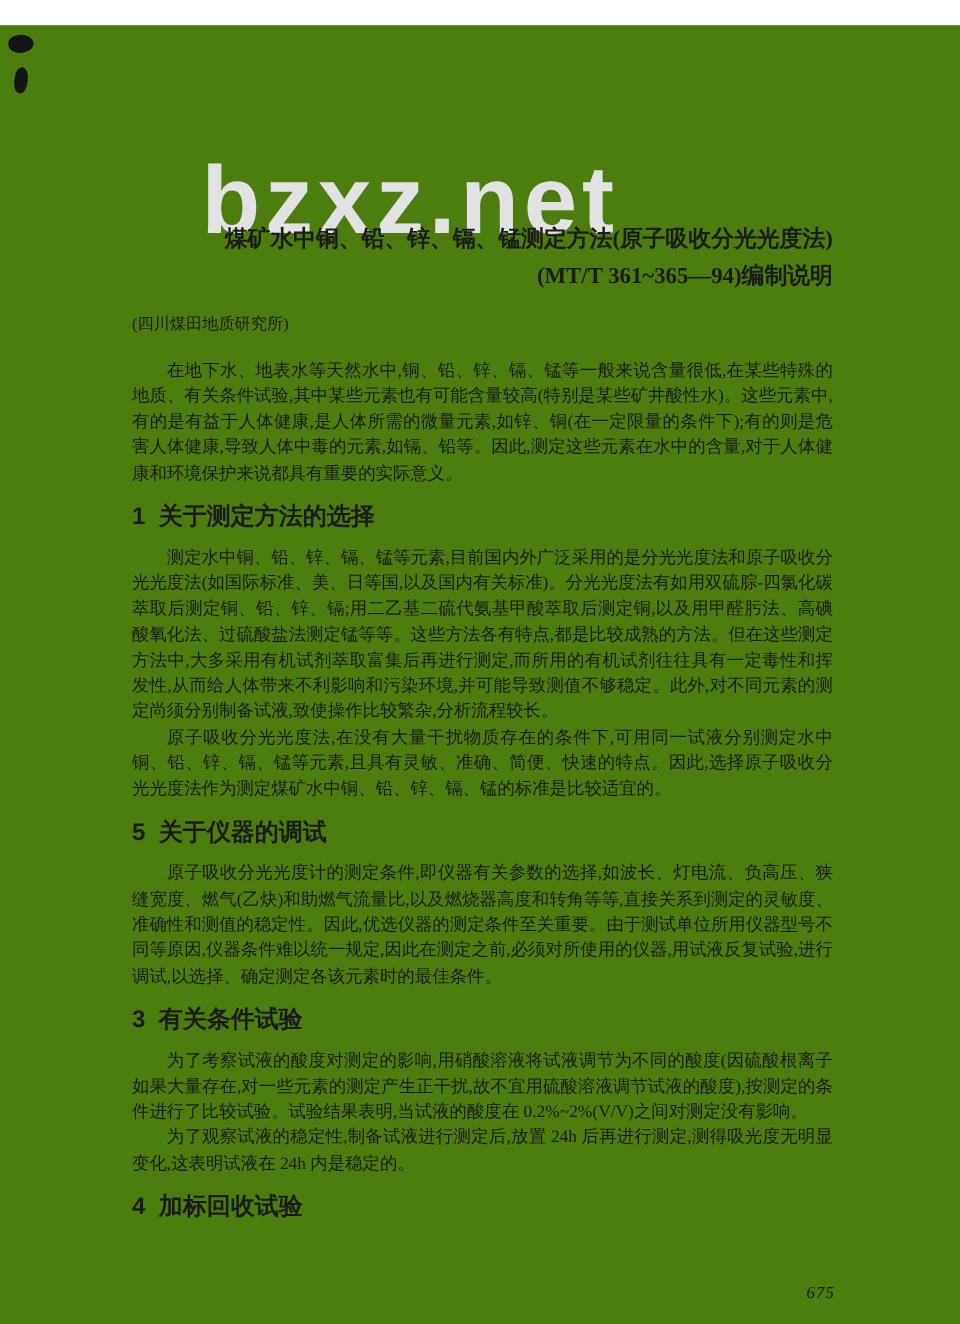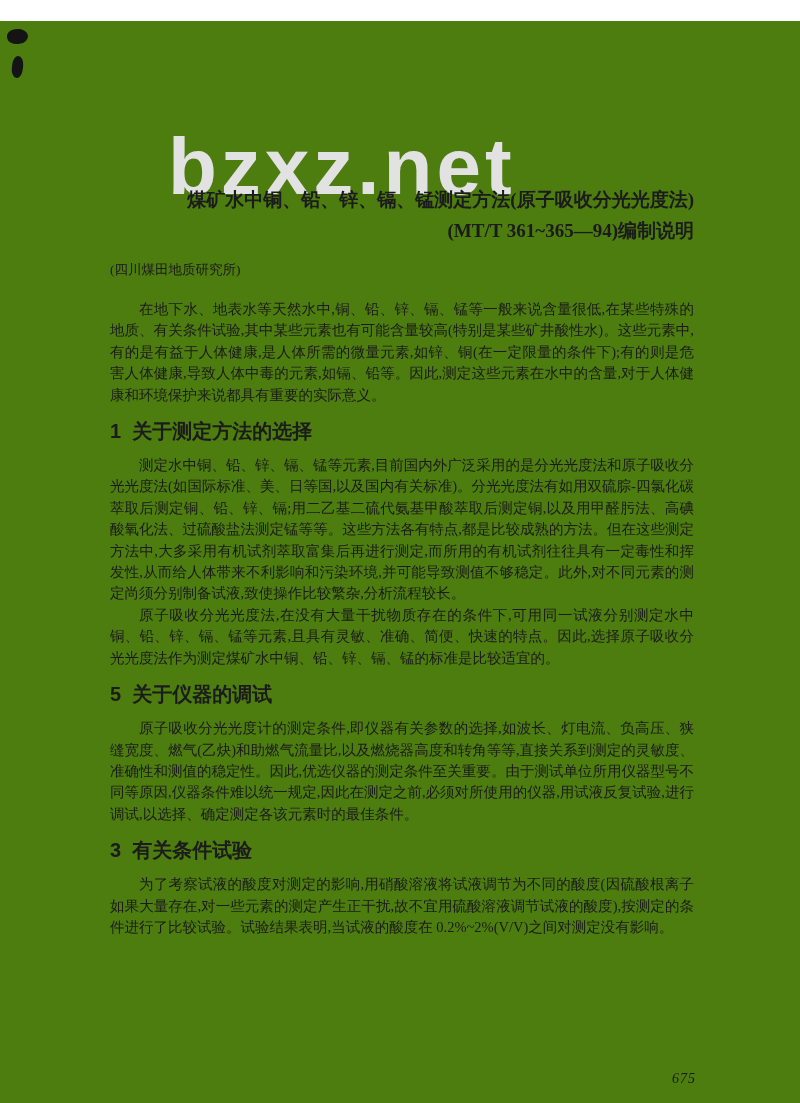--- a/index.html
+++ b/index.html
@@ -117,20 +117,22 @@
 
       <div class="section-heading">1  关于测定方法的选择</div>
       <p class="para">测定水中铜、铅、锌、镉、锰等元素,目前国内外广泛采用的是分光光度法和原子吸收分光光度法(如国际标准、美、日等国,以及国内有关标准)。分光光度法有如用双硫腙-四氯化碳萃取后测定铜、铅、锌、镉;用二乙基二硫代氨基甲酸萃取后测定铜,以及用甲醛肟法、高碘酸氧化法、过硫酸盐法测定锰等等。这些方法各有特点,都是比较成熟的方法。但在这些测定方法中,大多采用有机试剂萃取富集后再进行测定,而所用的有机试剂往往具有一定毒性和挥发性,从而给人体带来不利影响和污染环境,并可能导致测值不够稳定。此外,对不同元素的测定尚须分别制备试液,致使操作比较繁杂,分析流程较长。</p>
       <p class="para">原子吸收分光光度法,在没有大量干扰物质存在的条件下,可用同一试液分别测定水中铜、铅、锌、镉、锰等元素,且具有灵敏、准确、简便、快速的特点。因此,选择原子吸收分光光度法作为测定煤矿水中铜、铅、锌、镉、锰的标准是比较适宜的。</p>
 
       <div class="section-heading">5  关于仪器的调试</div>
       <p class="para">原子吸收分光光度计的测定条件,即仪器有关参数的选择,如波长、灯电流、负高压、狭缝宽度、燃气(乙炔)和助燃气流量比,以及燃烧器高度和转角等等,直接关系到测定的灵敏度、准确性和测值的稳定性。因此,优选仪器的测定条件至关重要。由于测试单位所用仪器型号不同等原因,仪器条件难以统一规定,因此在测定之前,必须对所使用的仪器,用试液反复试验,进行调试,以选择、确定测定各该元素时的最佳条件。</p>
 
       <div class="section-heading">3  有关条件试验</div>
       <p class="para">为了考察试液的酸度对测定的影响,用硝酸溶液将试液调节为不同的酸度(因硫酸根离子如果大量存在,对一些元素的测定产生正干扰,故不宜用硫酸溶液调节试液的酸度),按测定的条件进行了比较试验。试验结果表明,当试液的酸度在 0.2%~2%(V/V)之间对测定没有影响。</p>
+      <p class="para">为了观察试液的稳定性,制备试液进行测定后,放置 24h 后再进行测定,测得吸光度无明显变化,这表明试液在 24h 内是稳定的。</p>
 
+      <div class="section-heading">4  加标回收试验</div>
 
     </div>
   </div>
 
   <div class="page-number">675</div>
 
 </div>
 
 </body></html>

